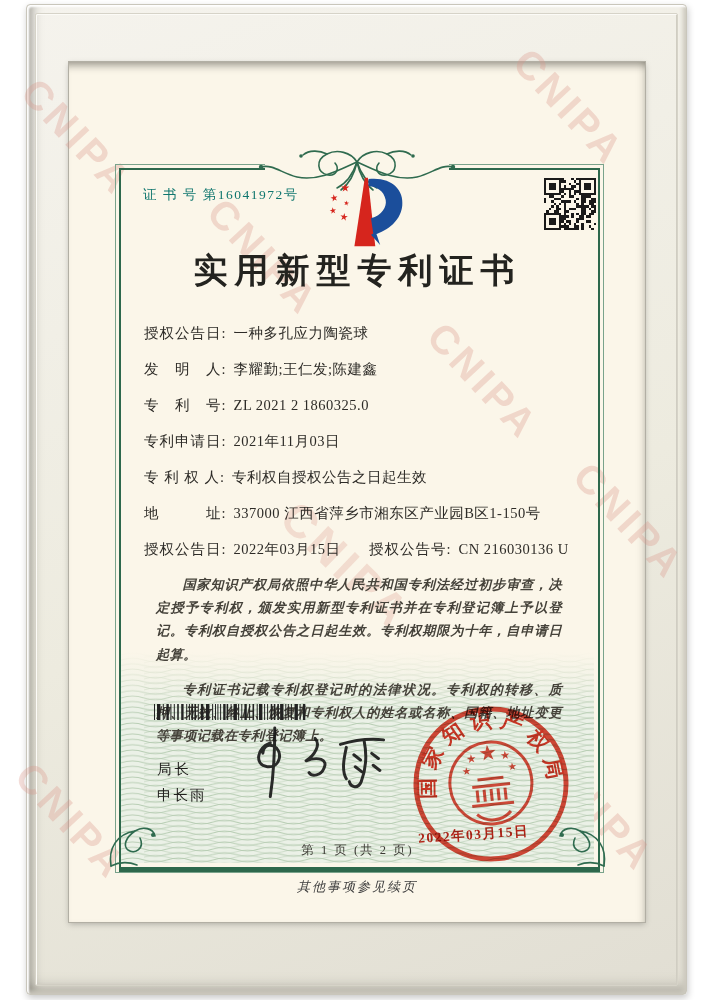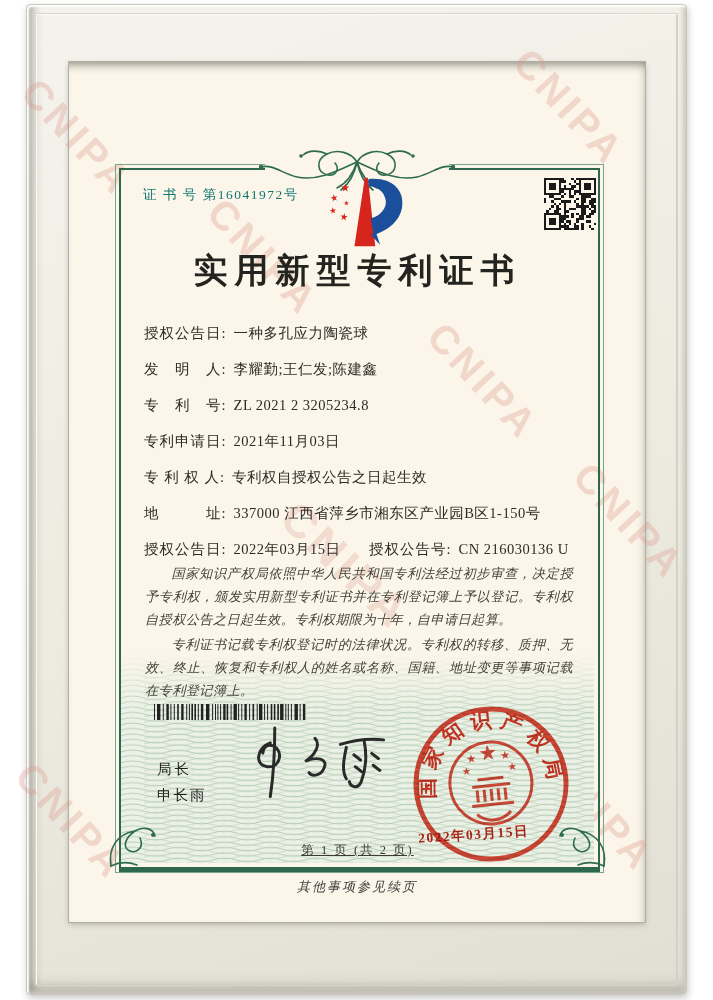--- a/index.html
+++ b/index.html
@@ -46,35 +46,35 @@
   .title{position:absolute;left:50px;top:186px;width:477px;text-align:center;
     font-size:34px;font-weight:bold;letter-spacing:7px;color:#23231f;}
 
   .frow{position:absolute;left:75px;font-size:14.5px;color:#2d2b27;white-space:nowrap;}
   .frow .lab{letter-spacing:1px;}
   .frow .val{margin-left:7px;letter-spacing:.5px;font-family:Liberation Serif, serif;}
   .pair2{position:absolute;left:225px;top:0;white-space:nowrap;}
 
   .paras{position:absolute;left:75px;top:499px;width:430px;font-size:13.2px;line-height:1.76;
     color:#45423a;text-align:justify;font-style:italic;letter-spacing:.4px;}
-  .paras p{margin:1px;text-indent:2em;}
+  .paras p{margin:12px;text-indent:2em;font-weight:bold;}
 
   .barcode{position:absolute;left:85px;top:642px;}
   .sig-title{position:absolute;left:88px;top:698px;font-family:"Liberation Sans",sans-serif;
     font-size:14.5px;letter-spacing:3px;color:#22211f;}
   .sig-name{position:absolute;left:88px;top:724px;font-family:"Liberation Sans",sans-serif;
     font-size:14.5px;letter-spacing:2px;color:#22211f;}
   .signature{position:absolute;left:168px;top:660px;}
 
   .seal{position:absolute;left:337px;top:637px;transform:rotate(-6deg);mix-blend-mode:multiply;opacity:.93;}
   .sealdate{position:absolute;left:349px;top:763px;width:140px;color:#c3271a;font-size:13.5px;
     font-weight:bold;letter-spacing:1.5px;transform:rotate(-4deg);mix-blend-mode:multiply;white-space:nowrap;}
 
   .pagenote{position:absolute;left:50px;top:780px;width:477px;text-align:center;font-size:12.5px;
-    letter-spacing:2px;color:#3c3a34;text-decoration:underline;}
+    letter-spacing:2px;color:#3c3a34;}
   .footnote{position:absolute;left:0;top:816px;width:576px;text-align:center;font-size:13px;
     font-style:italic;letter-spacing:2px;color:#404040;}
 </style>
 </head>
 <body>
 
 <div class="stage">
 
   <div class="frame"></div>
 
@@ -397,21 +397,21 @@
 
     <div class="title">实用新型专利证书</div>
 
     <div class="frow" style="top:262px;">
       <span class="lab">授权公告日:</span><span class="val">一种多孔应力陶瓷球</span>
     </div>
     <div class="frow" style="top:298px;">
       <span class="lab">发　明　人:</span><span class="val">李耀勤;王仁发;陈建鑫</span>
     </div>
     <div class="frow" style="top:334px;">
-      <span class="lab">专　利　号:</span><span class="val">ZL 2021 2 3205234.8</span>
+      <span class="lab">专　利　号:</span><span class="val">ZL 2021 2 1860325.0</span>
     </div>
     <div class="frow" style="top:370px;">
       <span class="lab">专利申请日:</span><span class="val">2021年11月03日</span>
     </div>
     <div class="frow" style="top:406px;">
       <span class="lab">专 利 权 人:</span><span class="val">专利权自授权公告之日起生效</span>
     </div>
     <div class="frow" style="top:442px;">
       <span class="lab">地　　　址:</span><span class="val">337000 江西省萍乡市湘东区产业园B区1-150号</span>
     </div>

